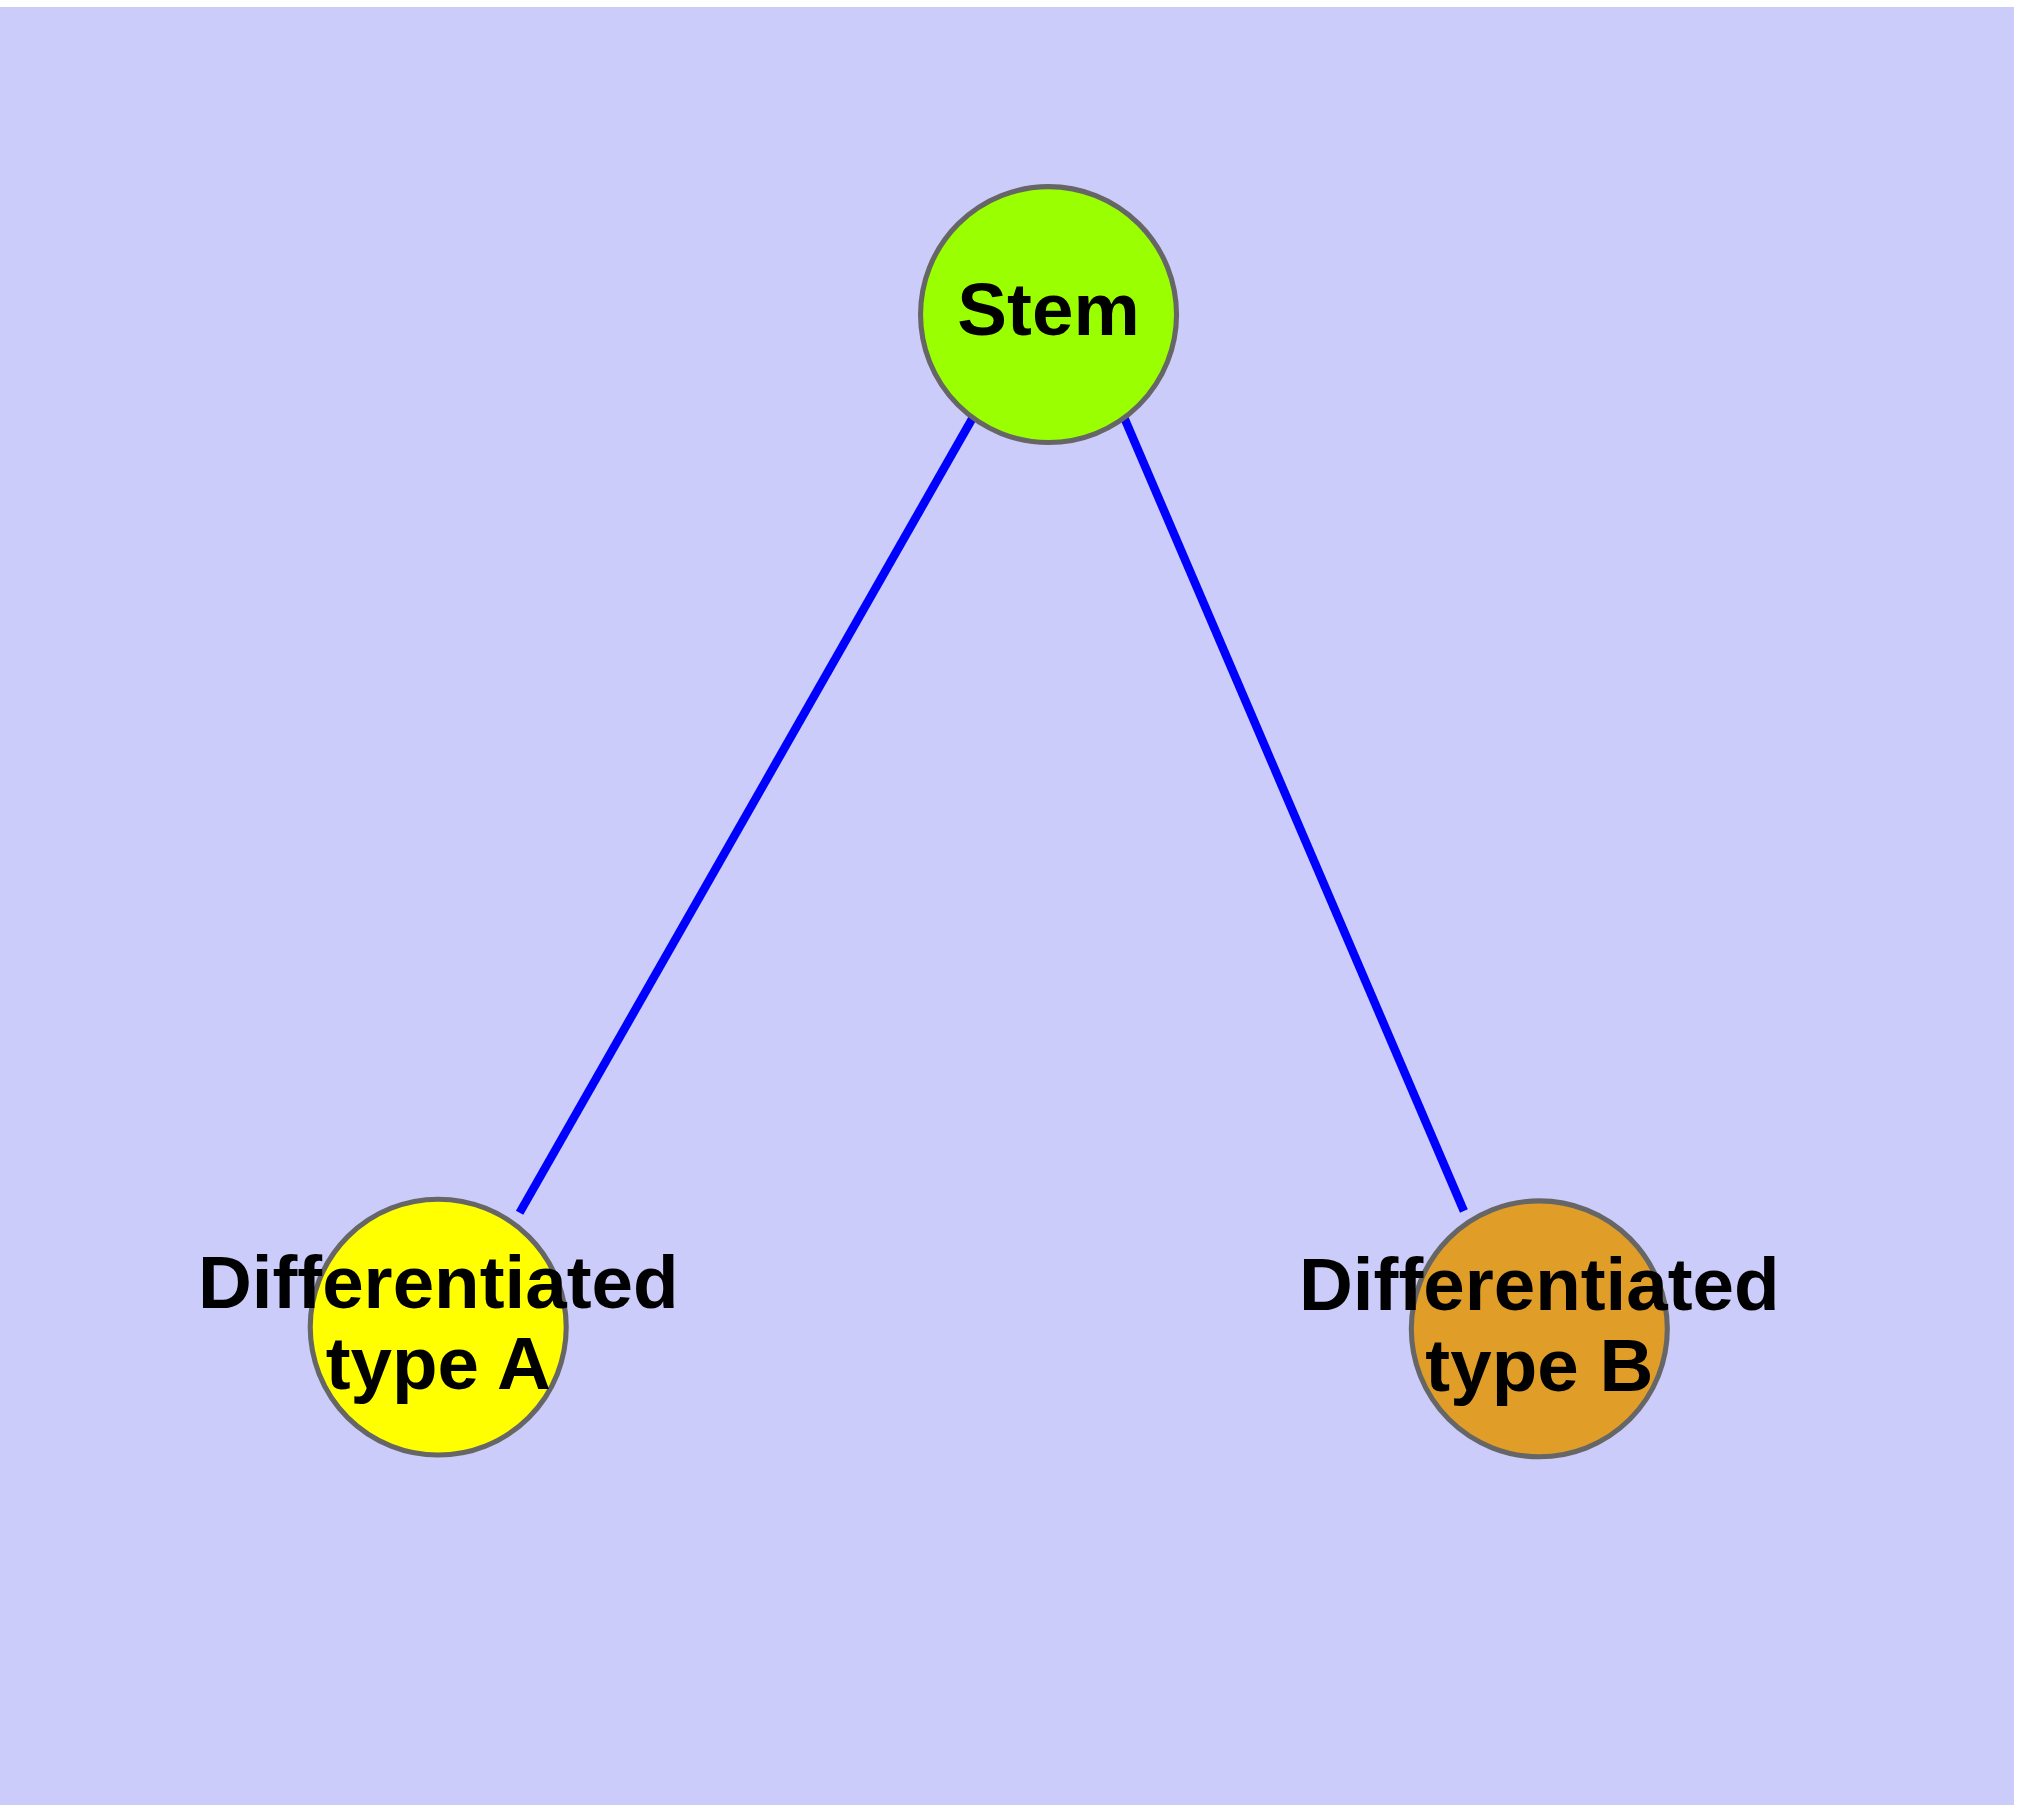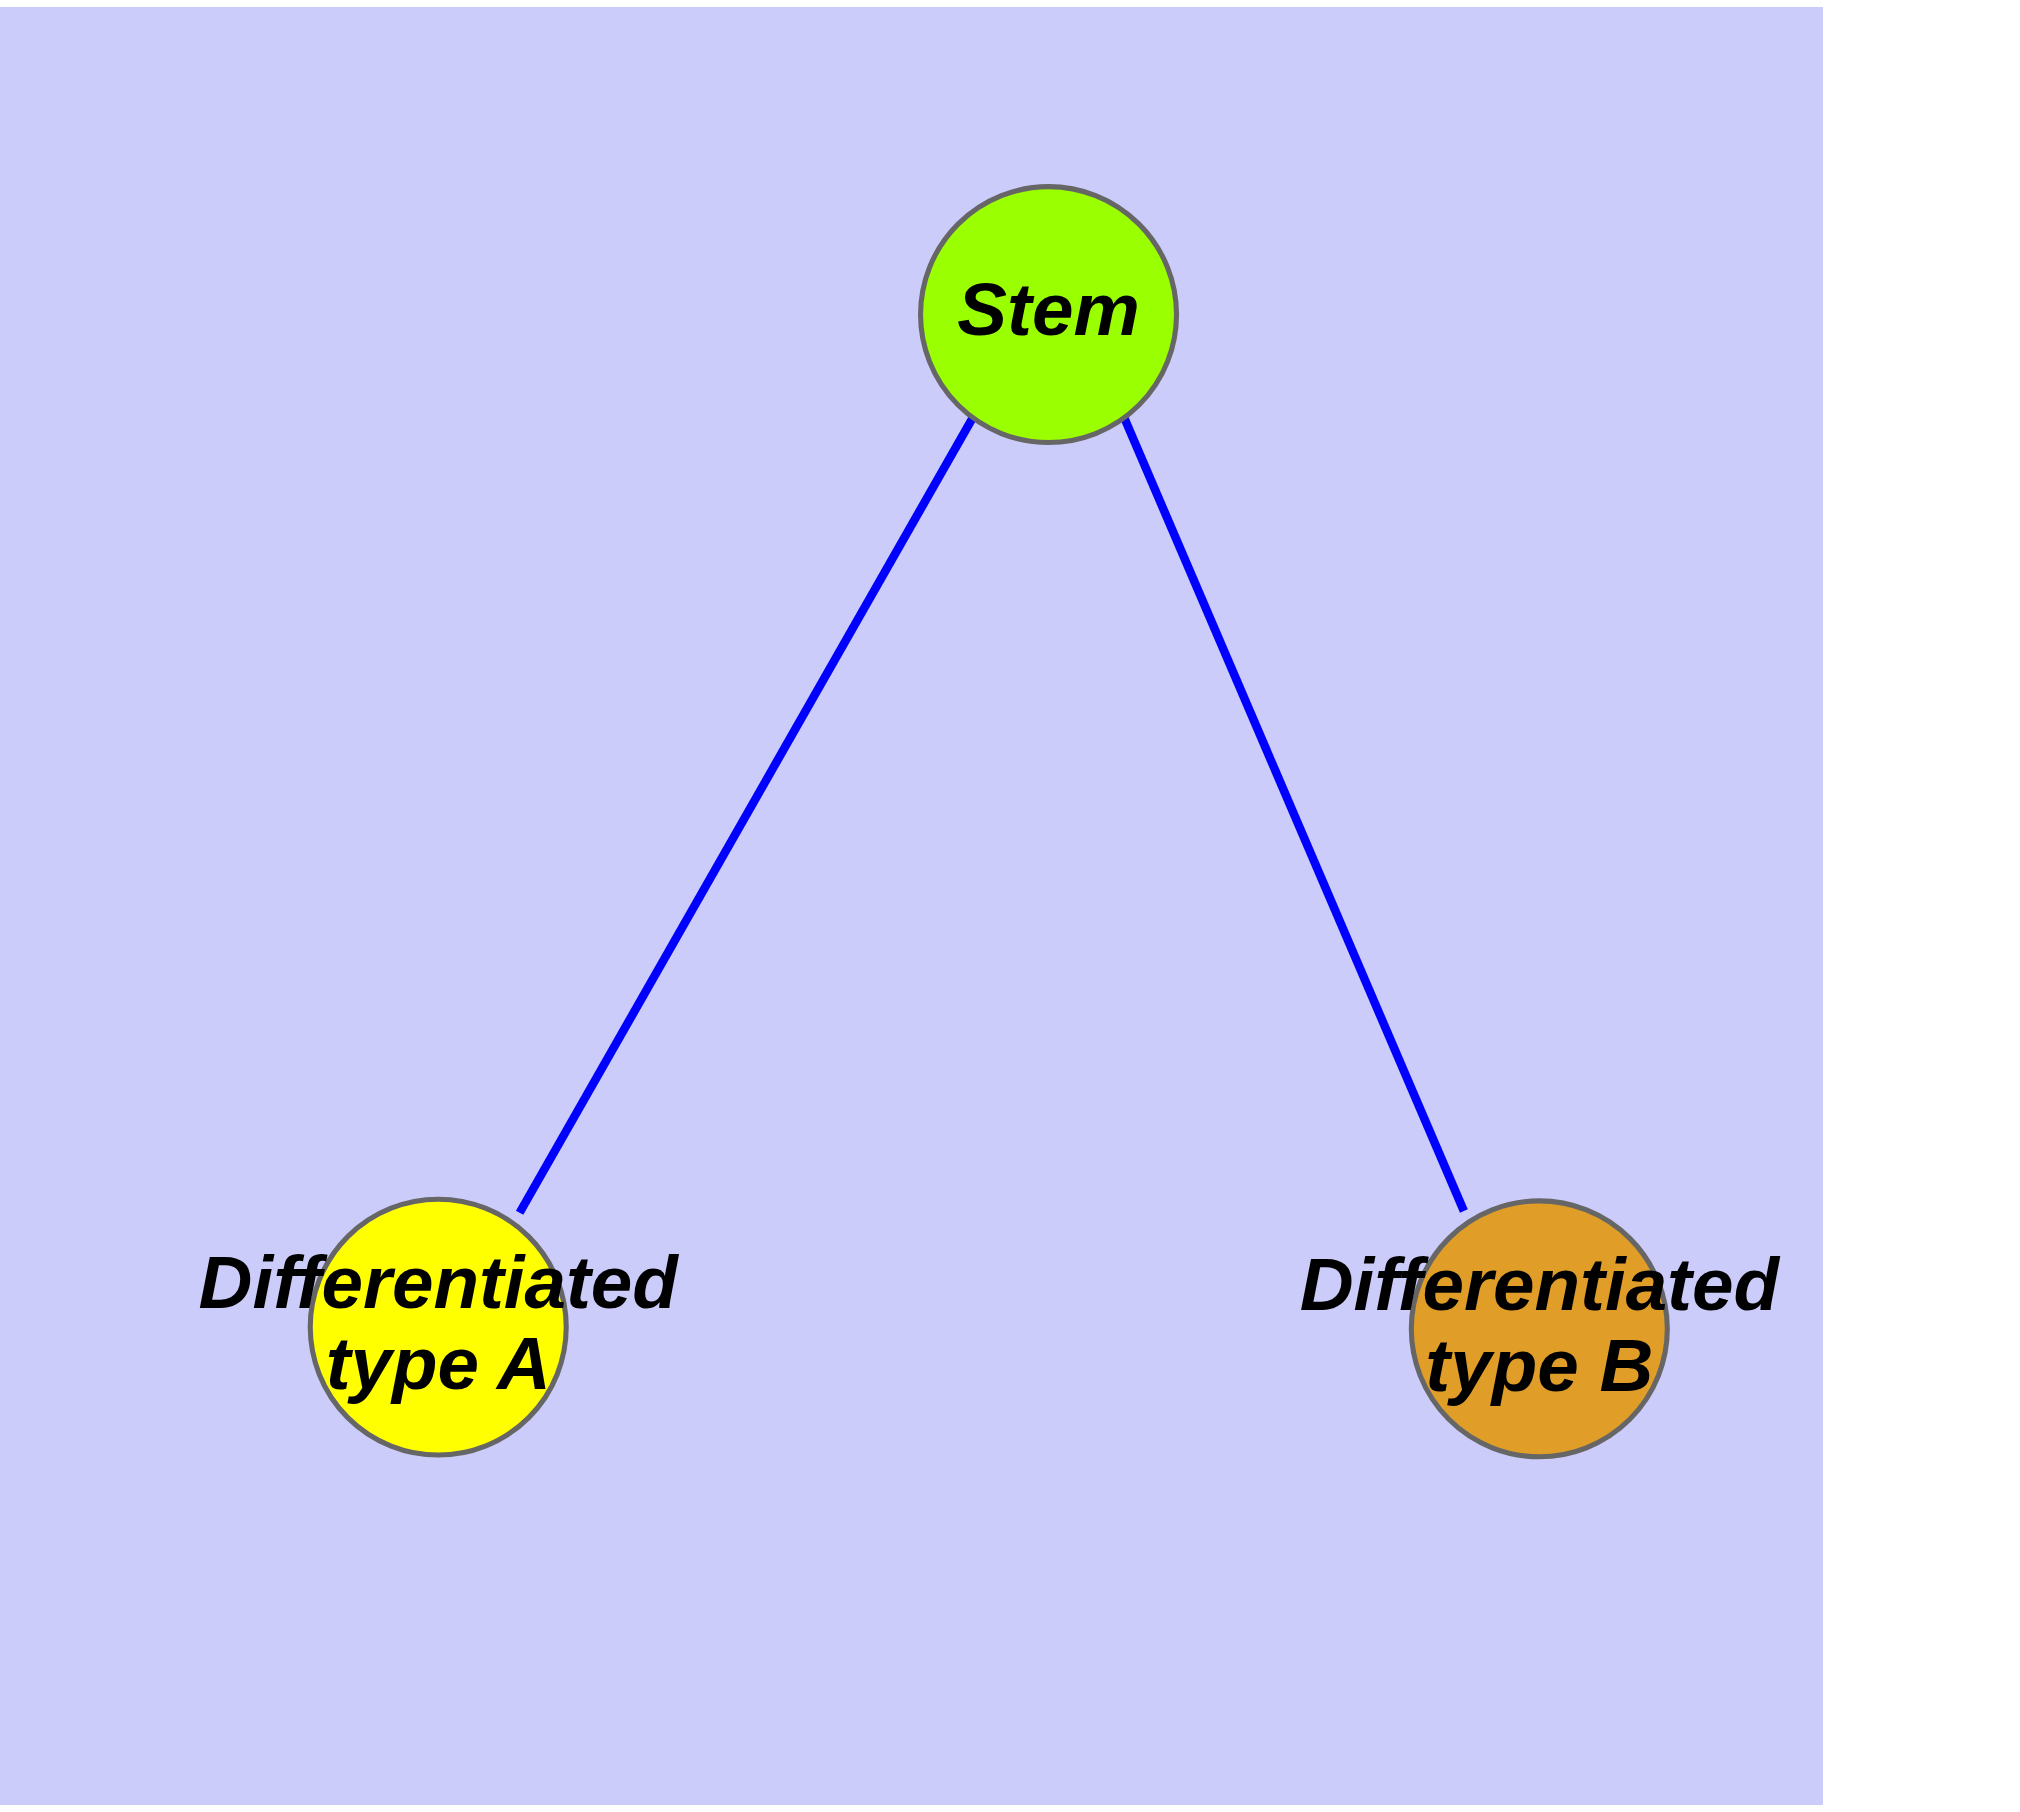--- a/index.html
+++ b/index.html
@@ -3,26 +3,25 @@
 <meta charset="utf-8">
 <title>Cell Differentiation Graph</title>
 <style>
   html, body {
     margin: 0;
     padding: 0;
     background: #ffffff;
   }
   #canvas {
     position: relative;
-    width: 1823px;
+    width: 2014px;
     height: 1812px;
     background: #ffffff;
     overflow: hidden;
     font-family: "Liberation Sans", "DejaVu Sans", sans-serif;
-    font-style: italic;
   }
   #plot-area {
     position: absolute;
     left: 0px;
     top: 6.8px;
     width: 2014px;
     height: 1798px;
     background: #ccccfa;
   }
   #graph-svg {

